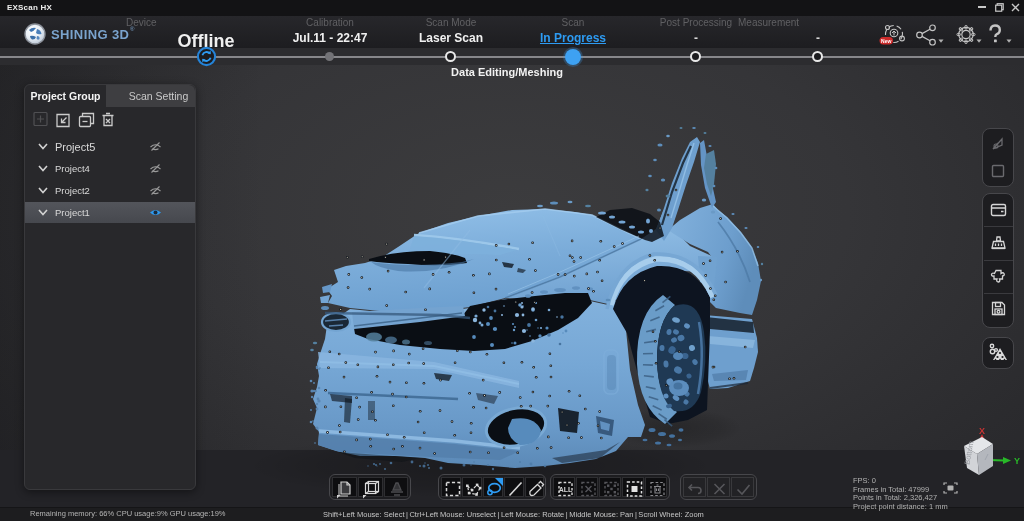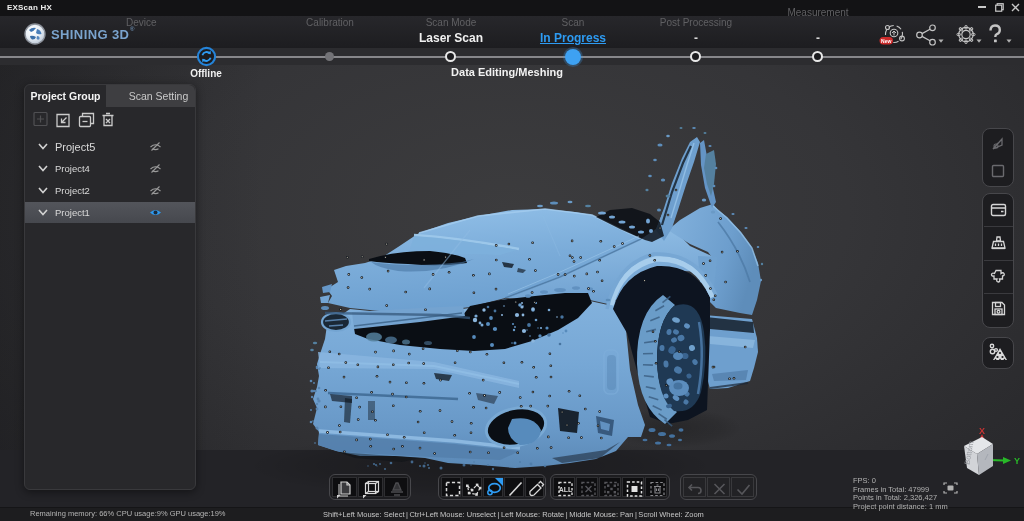--- a/index.html
+++ b/index.html
@@ -640,29 +640,30 @@
       </defs>
  <circle cx="11" cy="11" r="10" fill="url(#glb)" stroke="#8b9099" stroke-width="1.4"></circle>
  <path d="M5 7 Q8 4 12 5 Q10 8 7 9 Z" fill="#3f74b0"></path>
  <path d="M13 6 Q17 7 17.5 11 Q14 12 12 10 Z" fill="#4a7fba"></path>
  <path d="M6 13 Q9 12 12 14 Q11 17 8 16.5 Q6 15 6 13 Z" fill="#3a6ea8"></path>
  <path d="M13 13 Q16 13 15.5 16 Q13.5 17.5 12.5 15.5 Z" fill="#5588c0"></path>
  <text x="27" y="16" font-size="13" font-weight="bold" fill="#7aa3cd" letter-spacing="0.4">SHINING 3D</text>
  <text x="106" y="8" font-size="6" fill="#7aa3cd">®</text>
 </svg>
 <div class="abs" style="left:126px;top:17px;width:160px;text-align:left;font-size:10px;color:#606063;">Device</div>
-<div class="abs" style="left:126px;top:31px;width:160px;text-align:center;font-size:10px;font-weight:bold;color:#f0f0f0;margin-top:37px;">Offline</div>
+<div class="abs" style="left:126px;top:31px;width:160px;text-align:center;font-size:18px;font-weight:bold;color:#f0f0f0;">Offline</div>
 <div class="abs" style="left:250px;top:17px;width:160px;text-align:center;font-size:10px;color:#606063;">Calibration</div>
+<div class="abs" style="left:250px;top:31px;width:160px;text-align:center;font-size:12px;font-weight:bold;color:#f0f0f0;">Jul.11 - 22:47</div>
 <div class="abs" style="left:371px;top:17px;width:160px;text-align:center;font-size:10px;color:#606063;">Scan Mode</div>
 <div class="abs" style="left:371px;top:31px;width:160px;text-align:center;font-size:12px;font-weight:bold;color:#f0f0f0;">Laser Scan</div>
 <div class="abs" style="left:493px;top:17px;width:160px;text-align:center;font-size:10px;color:#606063;">Scan</div>
 <div class="abs" style="left:493px;top:31px;width:160px;text-align:center;font-size:12px;font-weight:bold;color:#2d9bf2;text-decoration:underline;">In Progress</div>
 <div class="abs" style="left:616px;top:17px;width:160px;text-align:center;font-size:10px;color:#606063;">Post Processing</div>
 <div class="abs" style="left:616px;top:31px;width:160px;text-align:center;font-size:12px;font-weight:bold;color:#d8d8d8;">-</div>
-<div class="abs" style="left:738px;top:7px;width:160px;text-align:center;font-size:10px;color:#606063;">Measurement</div>
+<div class="abs" style="left:738px;top:17px;width:160px;font-size:10px;color:#606063;">Measurement</div>
 <div class="abs" style="left:738px;top:31px;width:160px;text-align:center;font-size:12px;font-weight:bold;color:#d8d8d8;">-</div>
 <svg class="abs" style="left:878px;top:22px;" width="146" height="26" viewBox="0 0 146 26">
  <g stroke="#c4c4c4" stroke-width="1.1" fill="none">
   <circle cx="16" cy="12" r="8.5" stroke-dasharray="5.5 3"></circle>
   <circle cx="16" cy="11" r="3.8"></circle>
   <path d="M14 11 L16 9 L18 11 M16 9 L16 13.5" stroke-width="1"></path>
   <circle cx="24" cy="16.5" r="2.4"></circle>
   <circle cx="9.5" cy="5.5" r="2"></circle>
  </g>
  <rect x="1.5" y="15" width="13.5" height="7.5" rx="3.7" fill="#cc2a2a"></rect>

